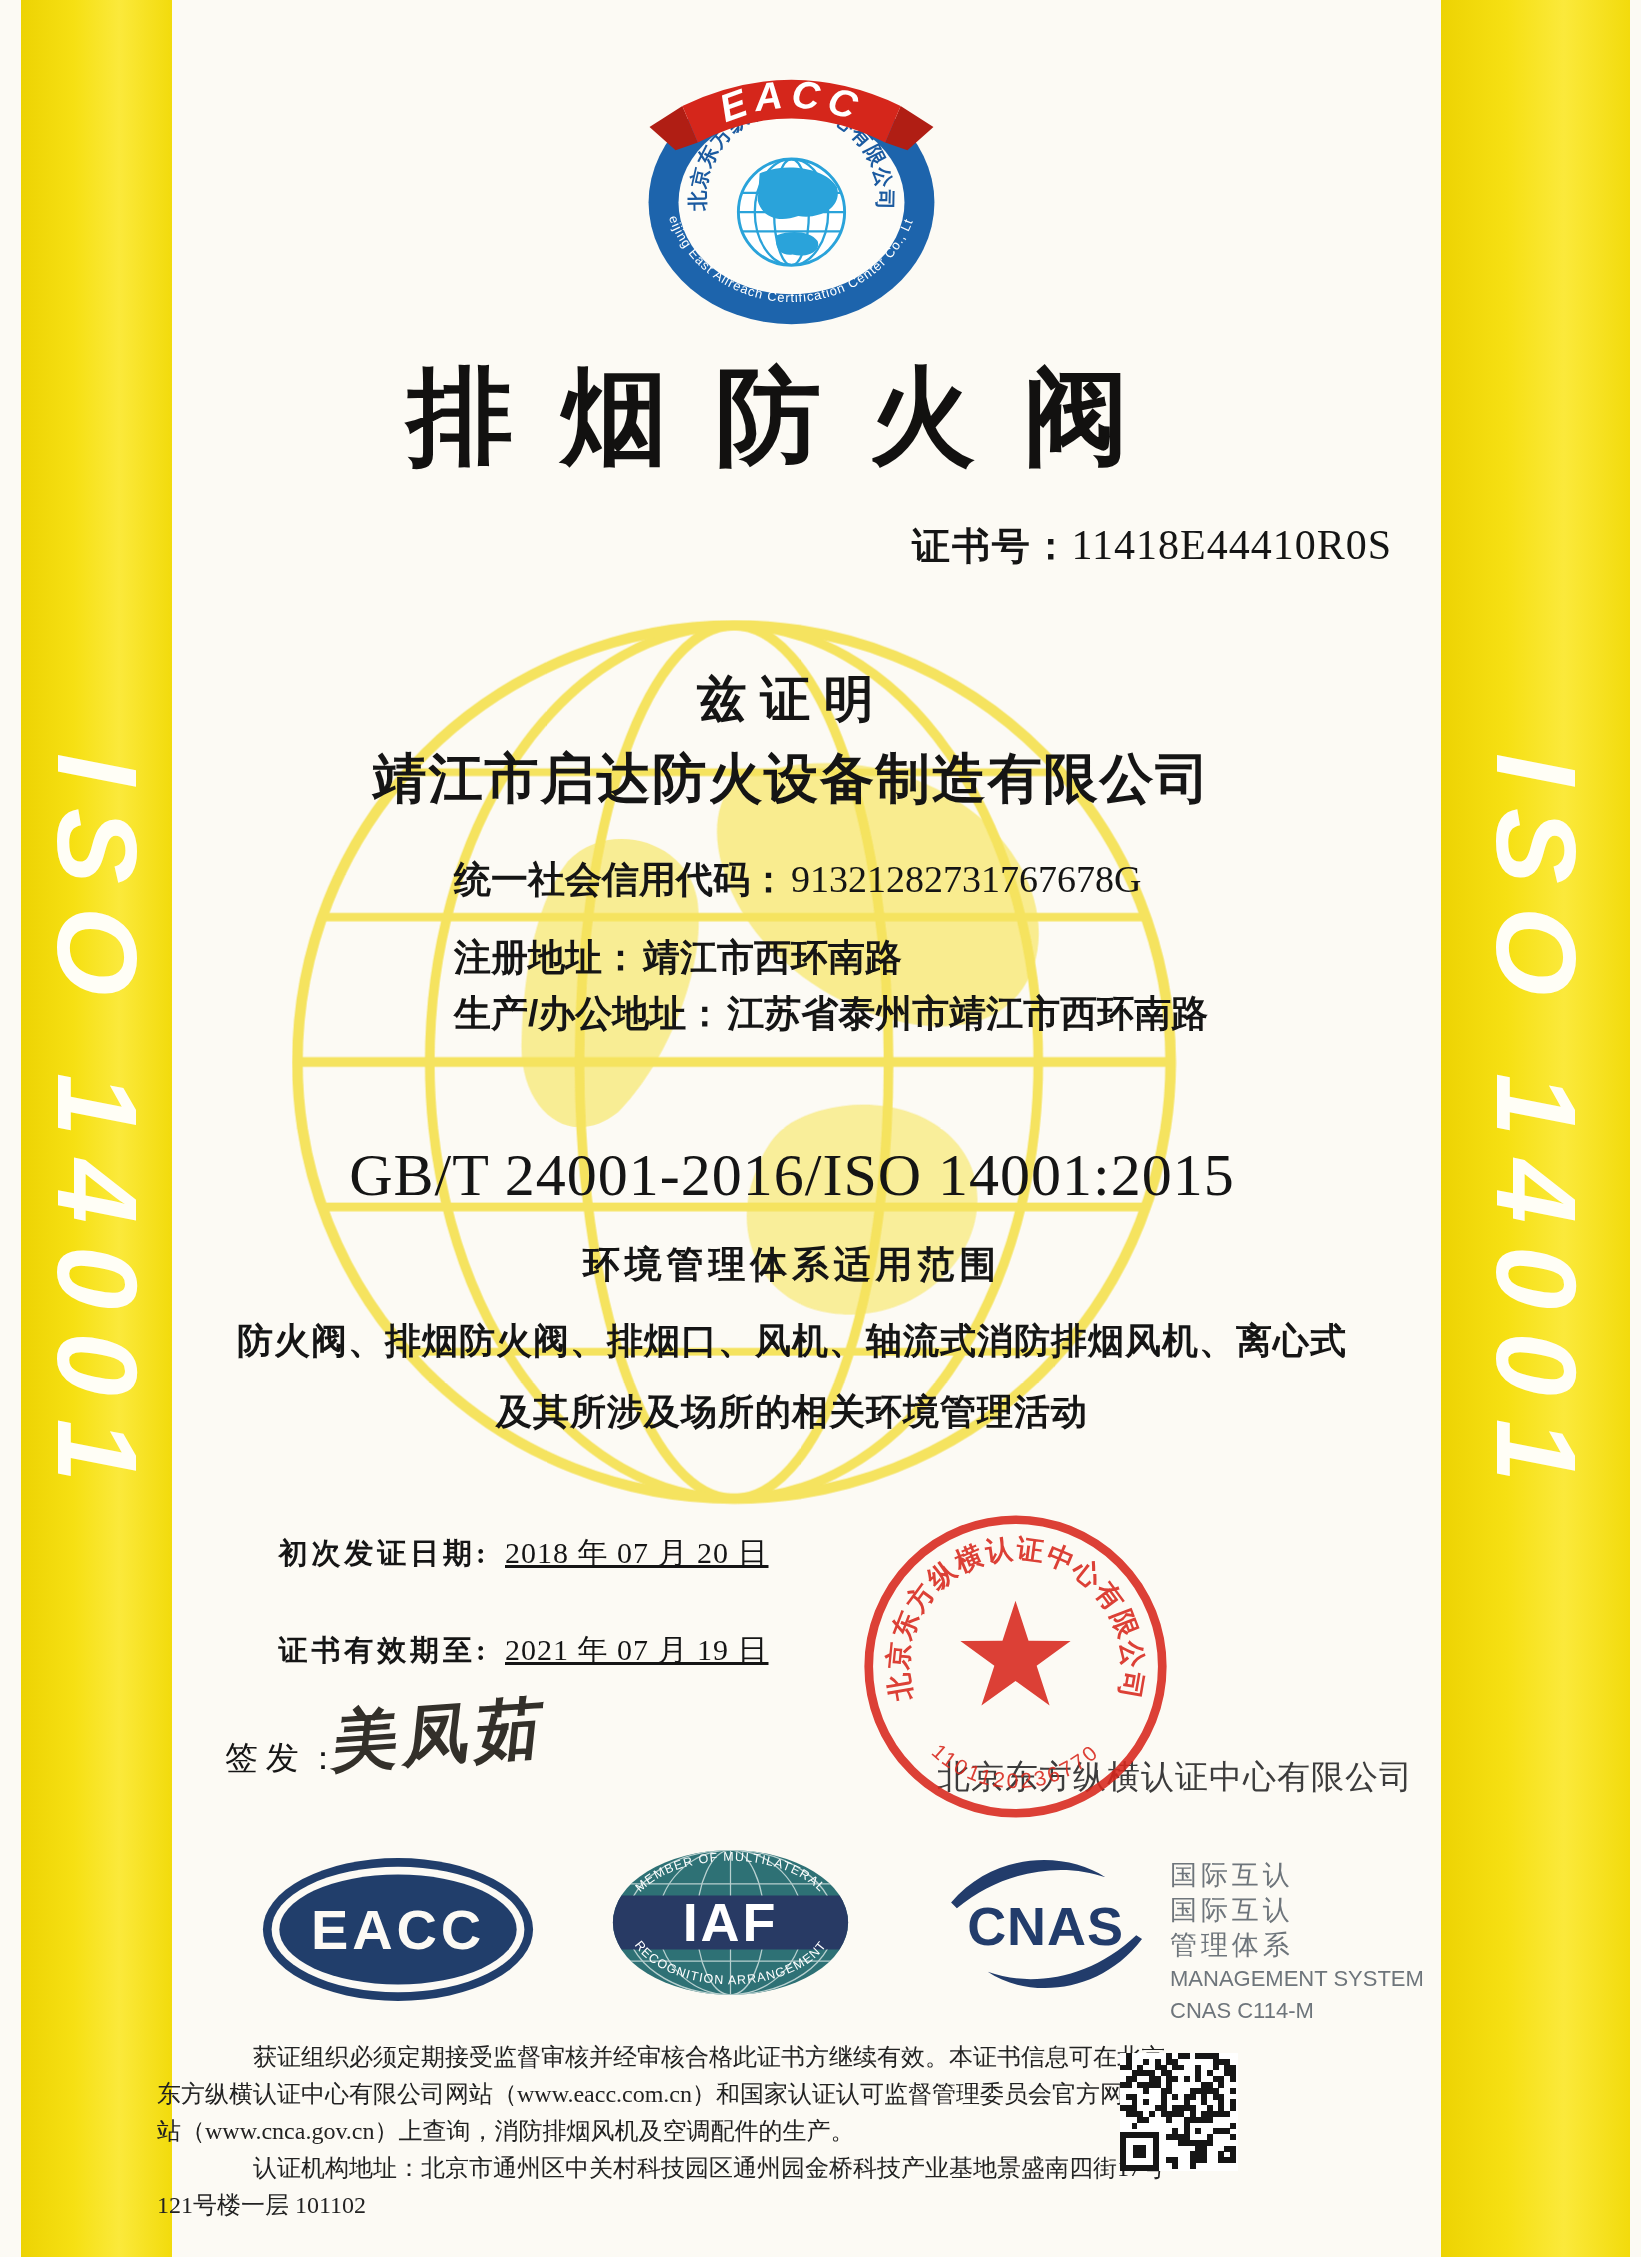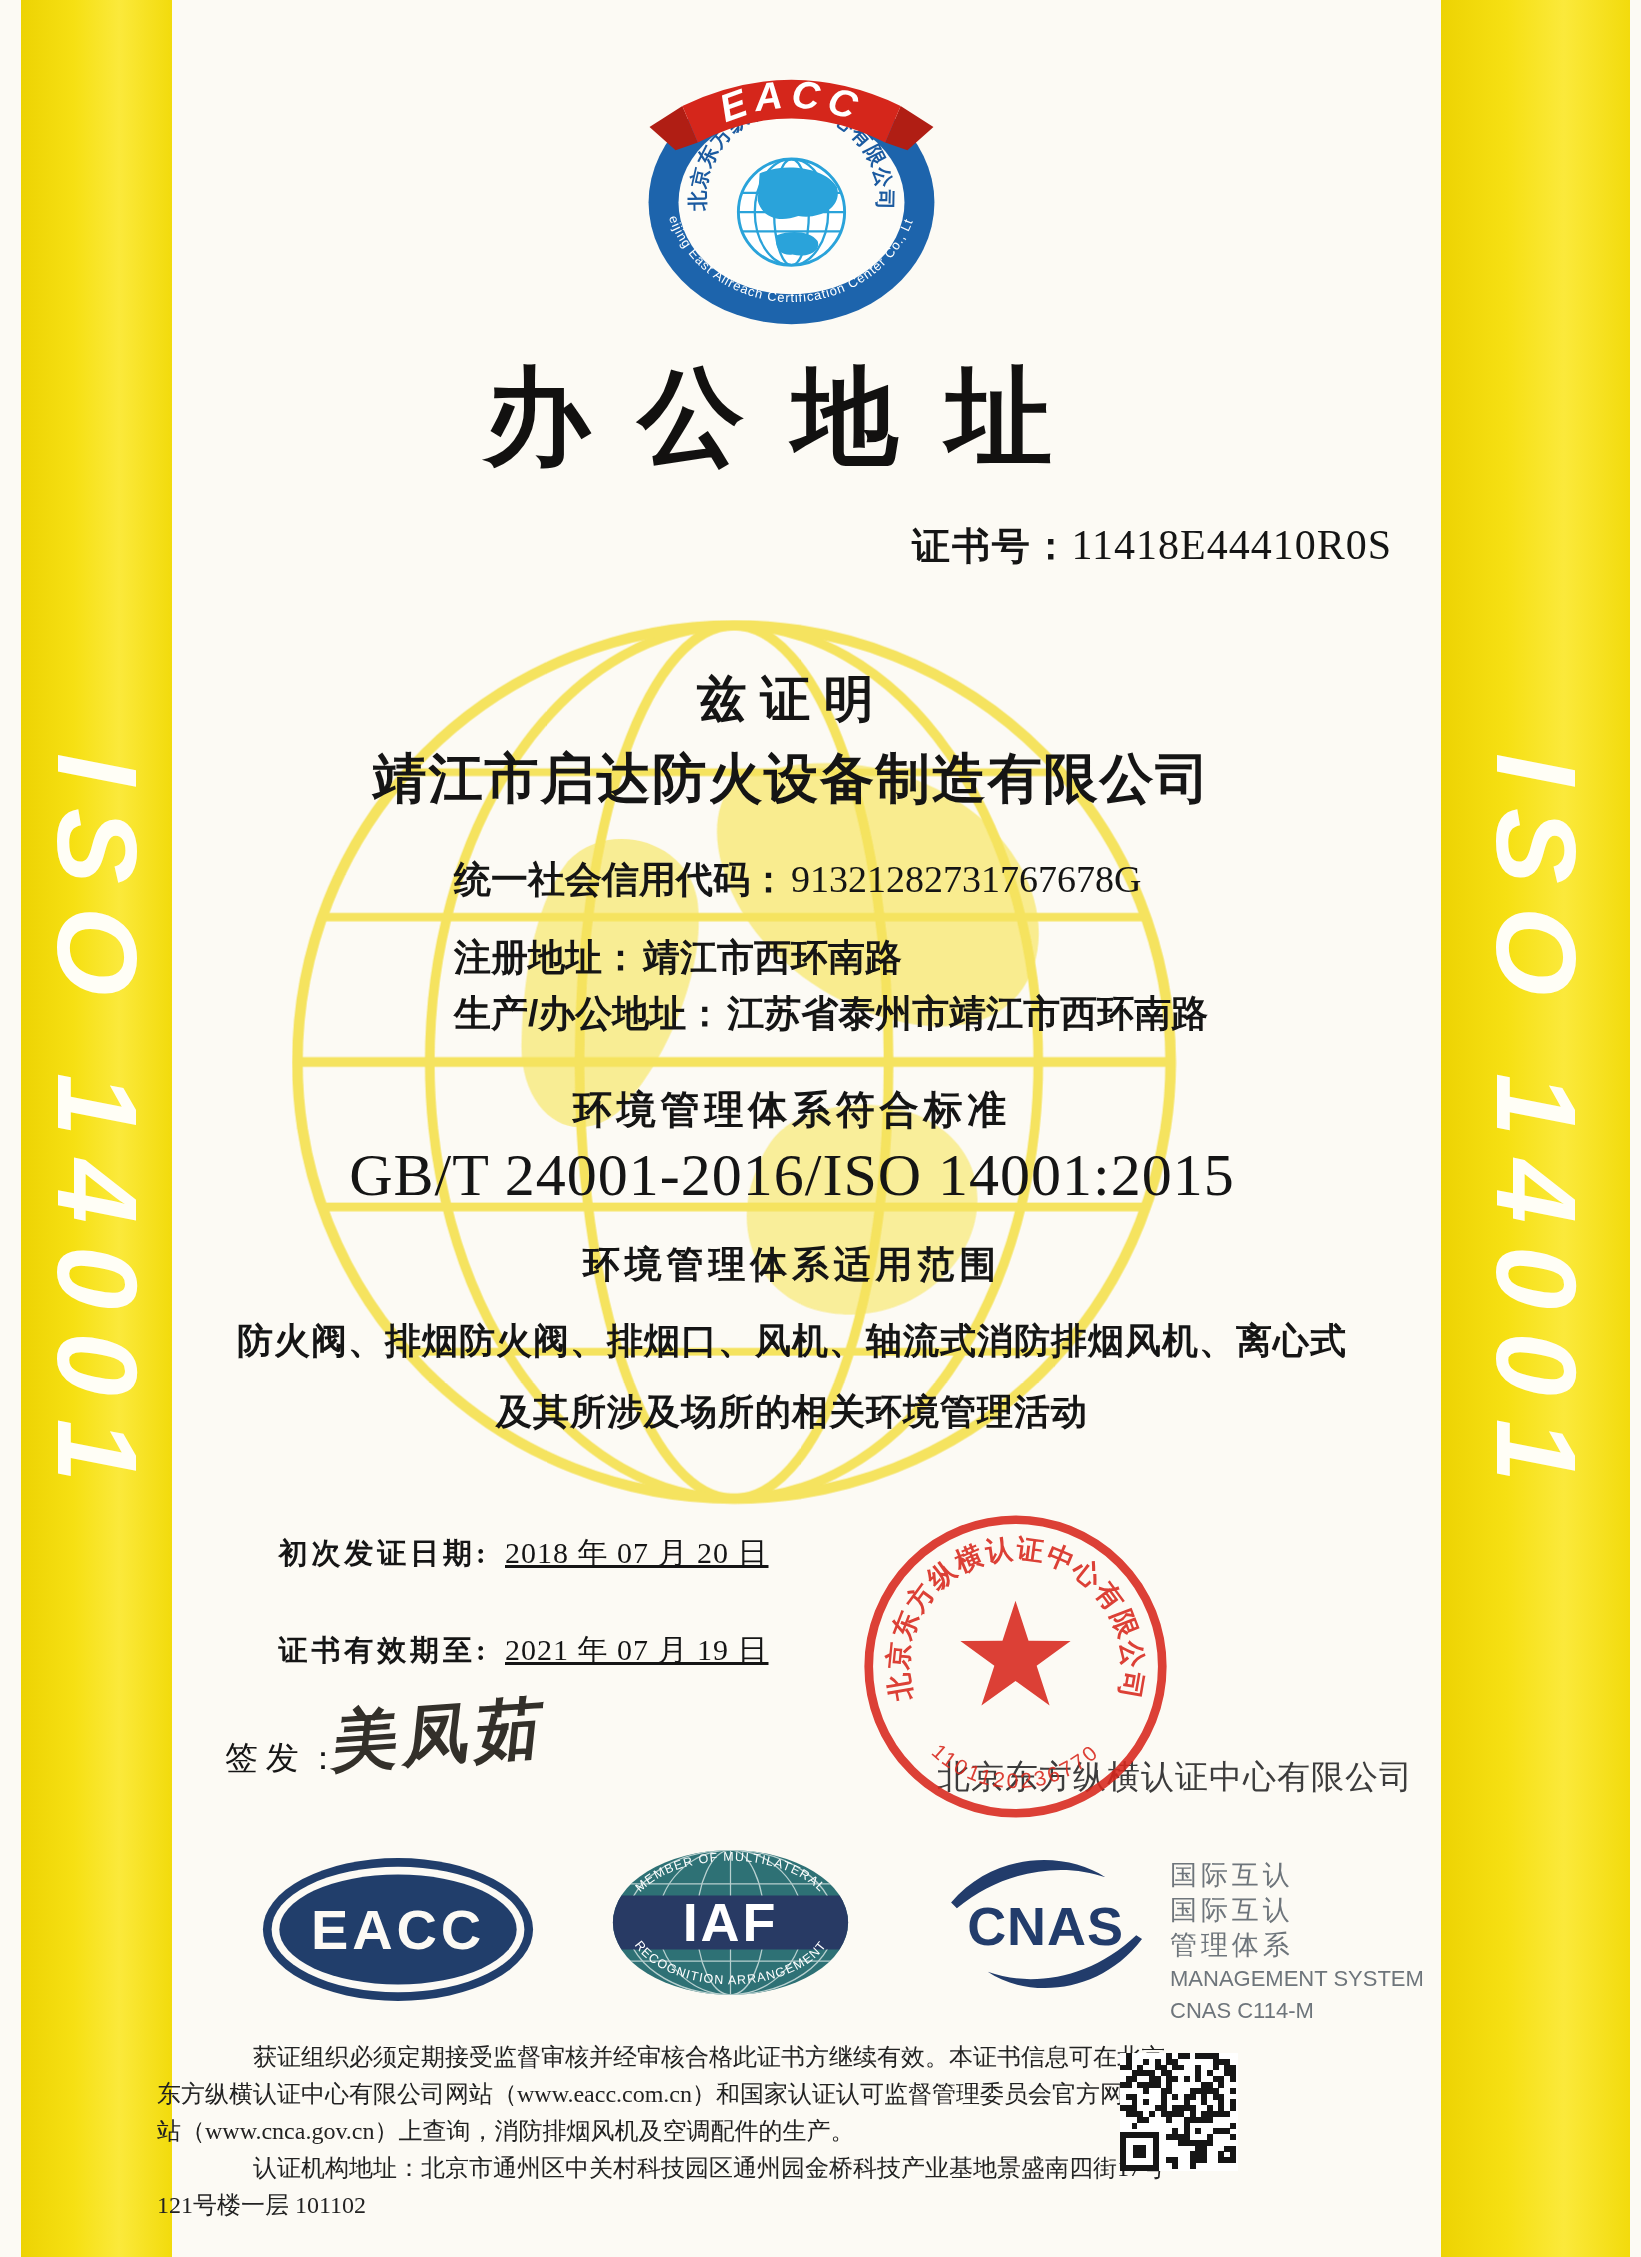--- a/index.html
+++ b/index.html
@@ -131,21 +131,21 @@
       <textPath href="#tp-cn" startOffset="50%">北京东方纵横认证中心有限公司</textPath>
     </text>
     <path d="M 52,62 L 18,84 L 45,108 L 68,100 Z" fill="#B01E14"></path>
     <path d="M 278,62 L 312,84 L 285,108 L 262,100 Z" fill="#B01E14"></path>
     <path d="M 52,62 Q 165,8 278,62 L 262,100 Q 165,50 68,100 Z" fill="#D5261B"></path>
     <text font-family="Liberation Sans, sans-serif" font-size="40" font-weight="bold" font-style="italic" fill="#FFFFFF" letter-spacing="7" text-anchor="middle">
       <textPath href="#tp-banner" startOffset="50%">EACC</textPath>
     </text>
   </svg>
 
-  <div class="cblock title">办公地址</div>
+  <div class="cblock title">排烟防火阀</div>
 
   <div class="abs certno nowrap">
     <span class="certno-label b">证书号：</span><span class="certno-val">11418E44410R0S</span>
   </div>
 
   <div class="cblock certify">兹证明</div>
   <div class="cblock company sans">靖江市启达防火设备制造有限公司</div>
 
   <div class="kvline" style="top:855px;">
     <span class="kv-label">统一社会信用代码：</span>
@@ -153,21 +153,20 @@
   </div>
   <div class="kvline" style="top:933px;">
     <span class="kv-label">注册地址：</span>
     <span class="kv-value-hei">靖江市西环南路</span>
   </div>
   <div class="kvline" style="top:989px;">
     <span class="kv-label">生产/办公地址：</span>
     <span class="kv-value-hei">江苏省泰州市靖江市西环南路</span>
   </div>
 
-  <div class="cblock stdcap">环境管理体系符合标准</div>
   <div class="cblock stdcode">GB/T 24001-2016/ISO 14001:2015</div>
   <div class="cblock scopecap">环境管理体系适用范围</div>
 
   <div class="cblock scope">
     <div>防火阀、排烟防火阀、排烟口、风机、轴流式消防排烟风机、离心式</div>
     <div>及其所涉及场所的相关环境管理活动</div>
   </div>
 
   <div class="date-row" style="top:1533px;">
     <span class="date-label">初次发证日期:</span>

